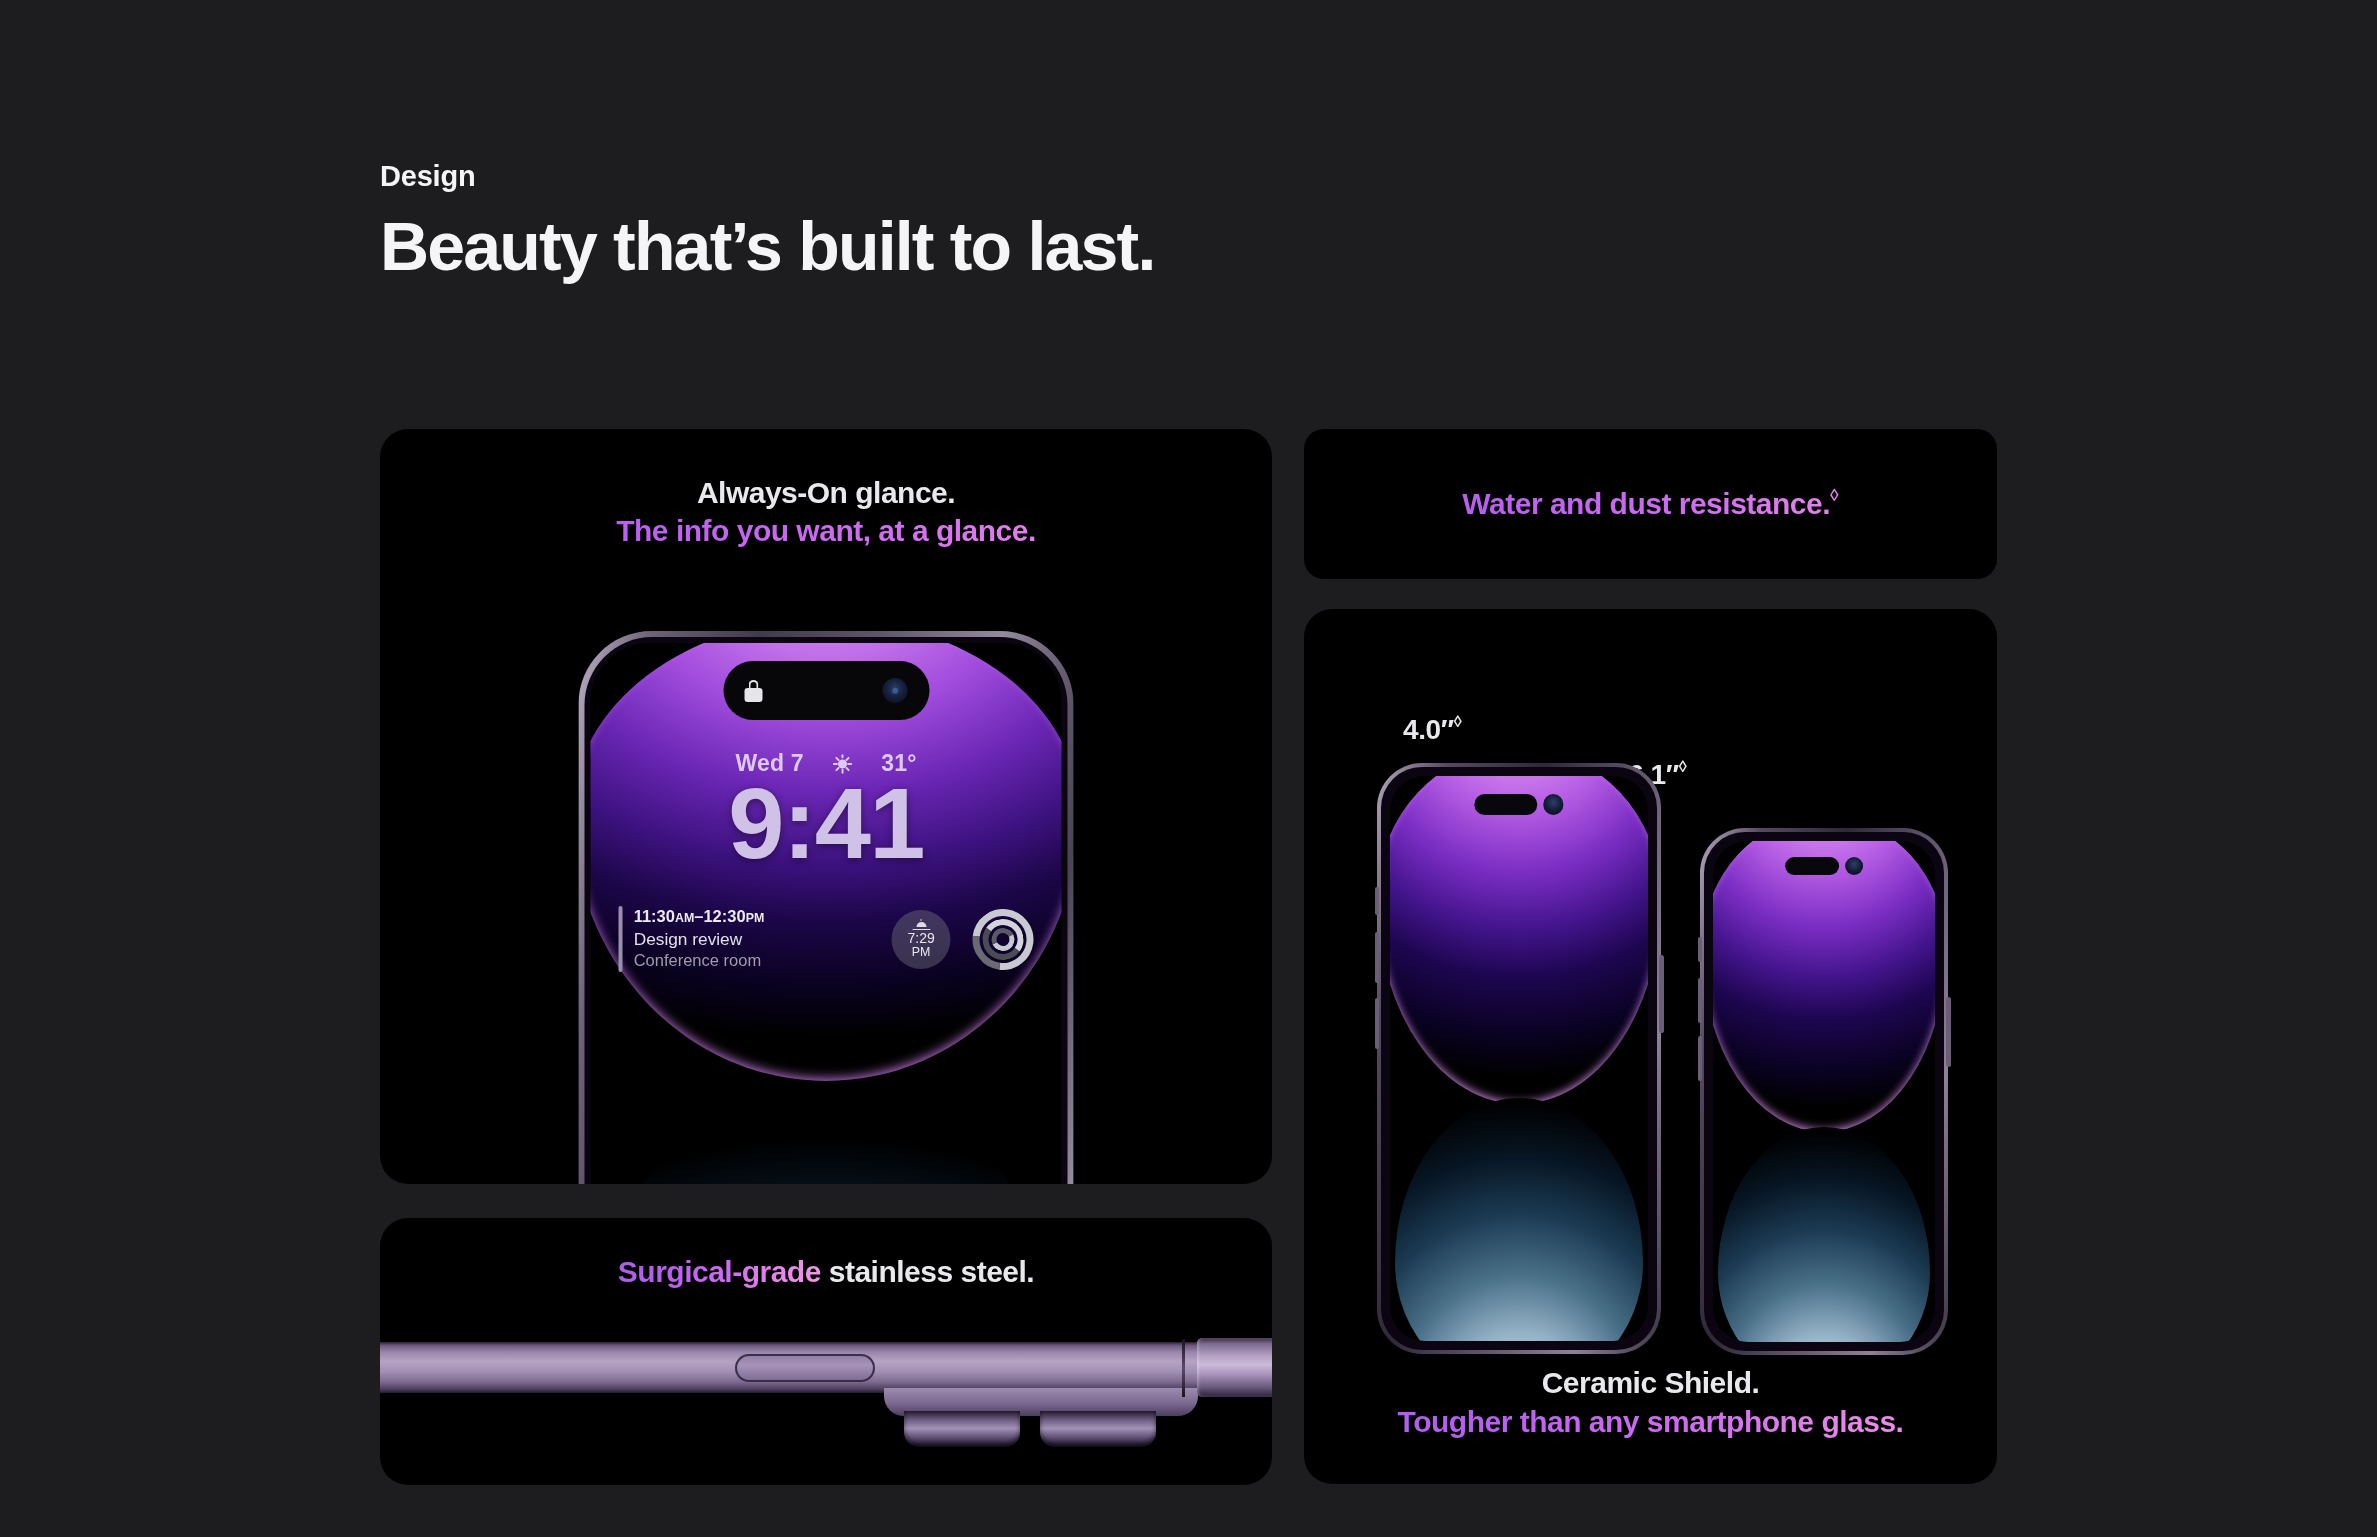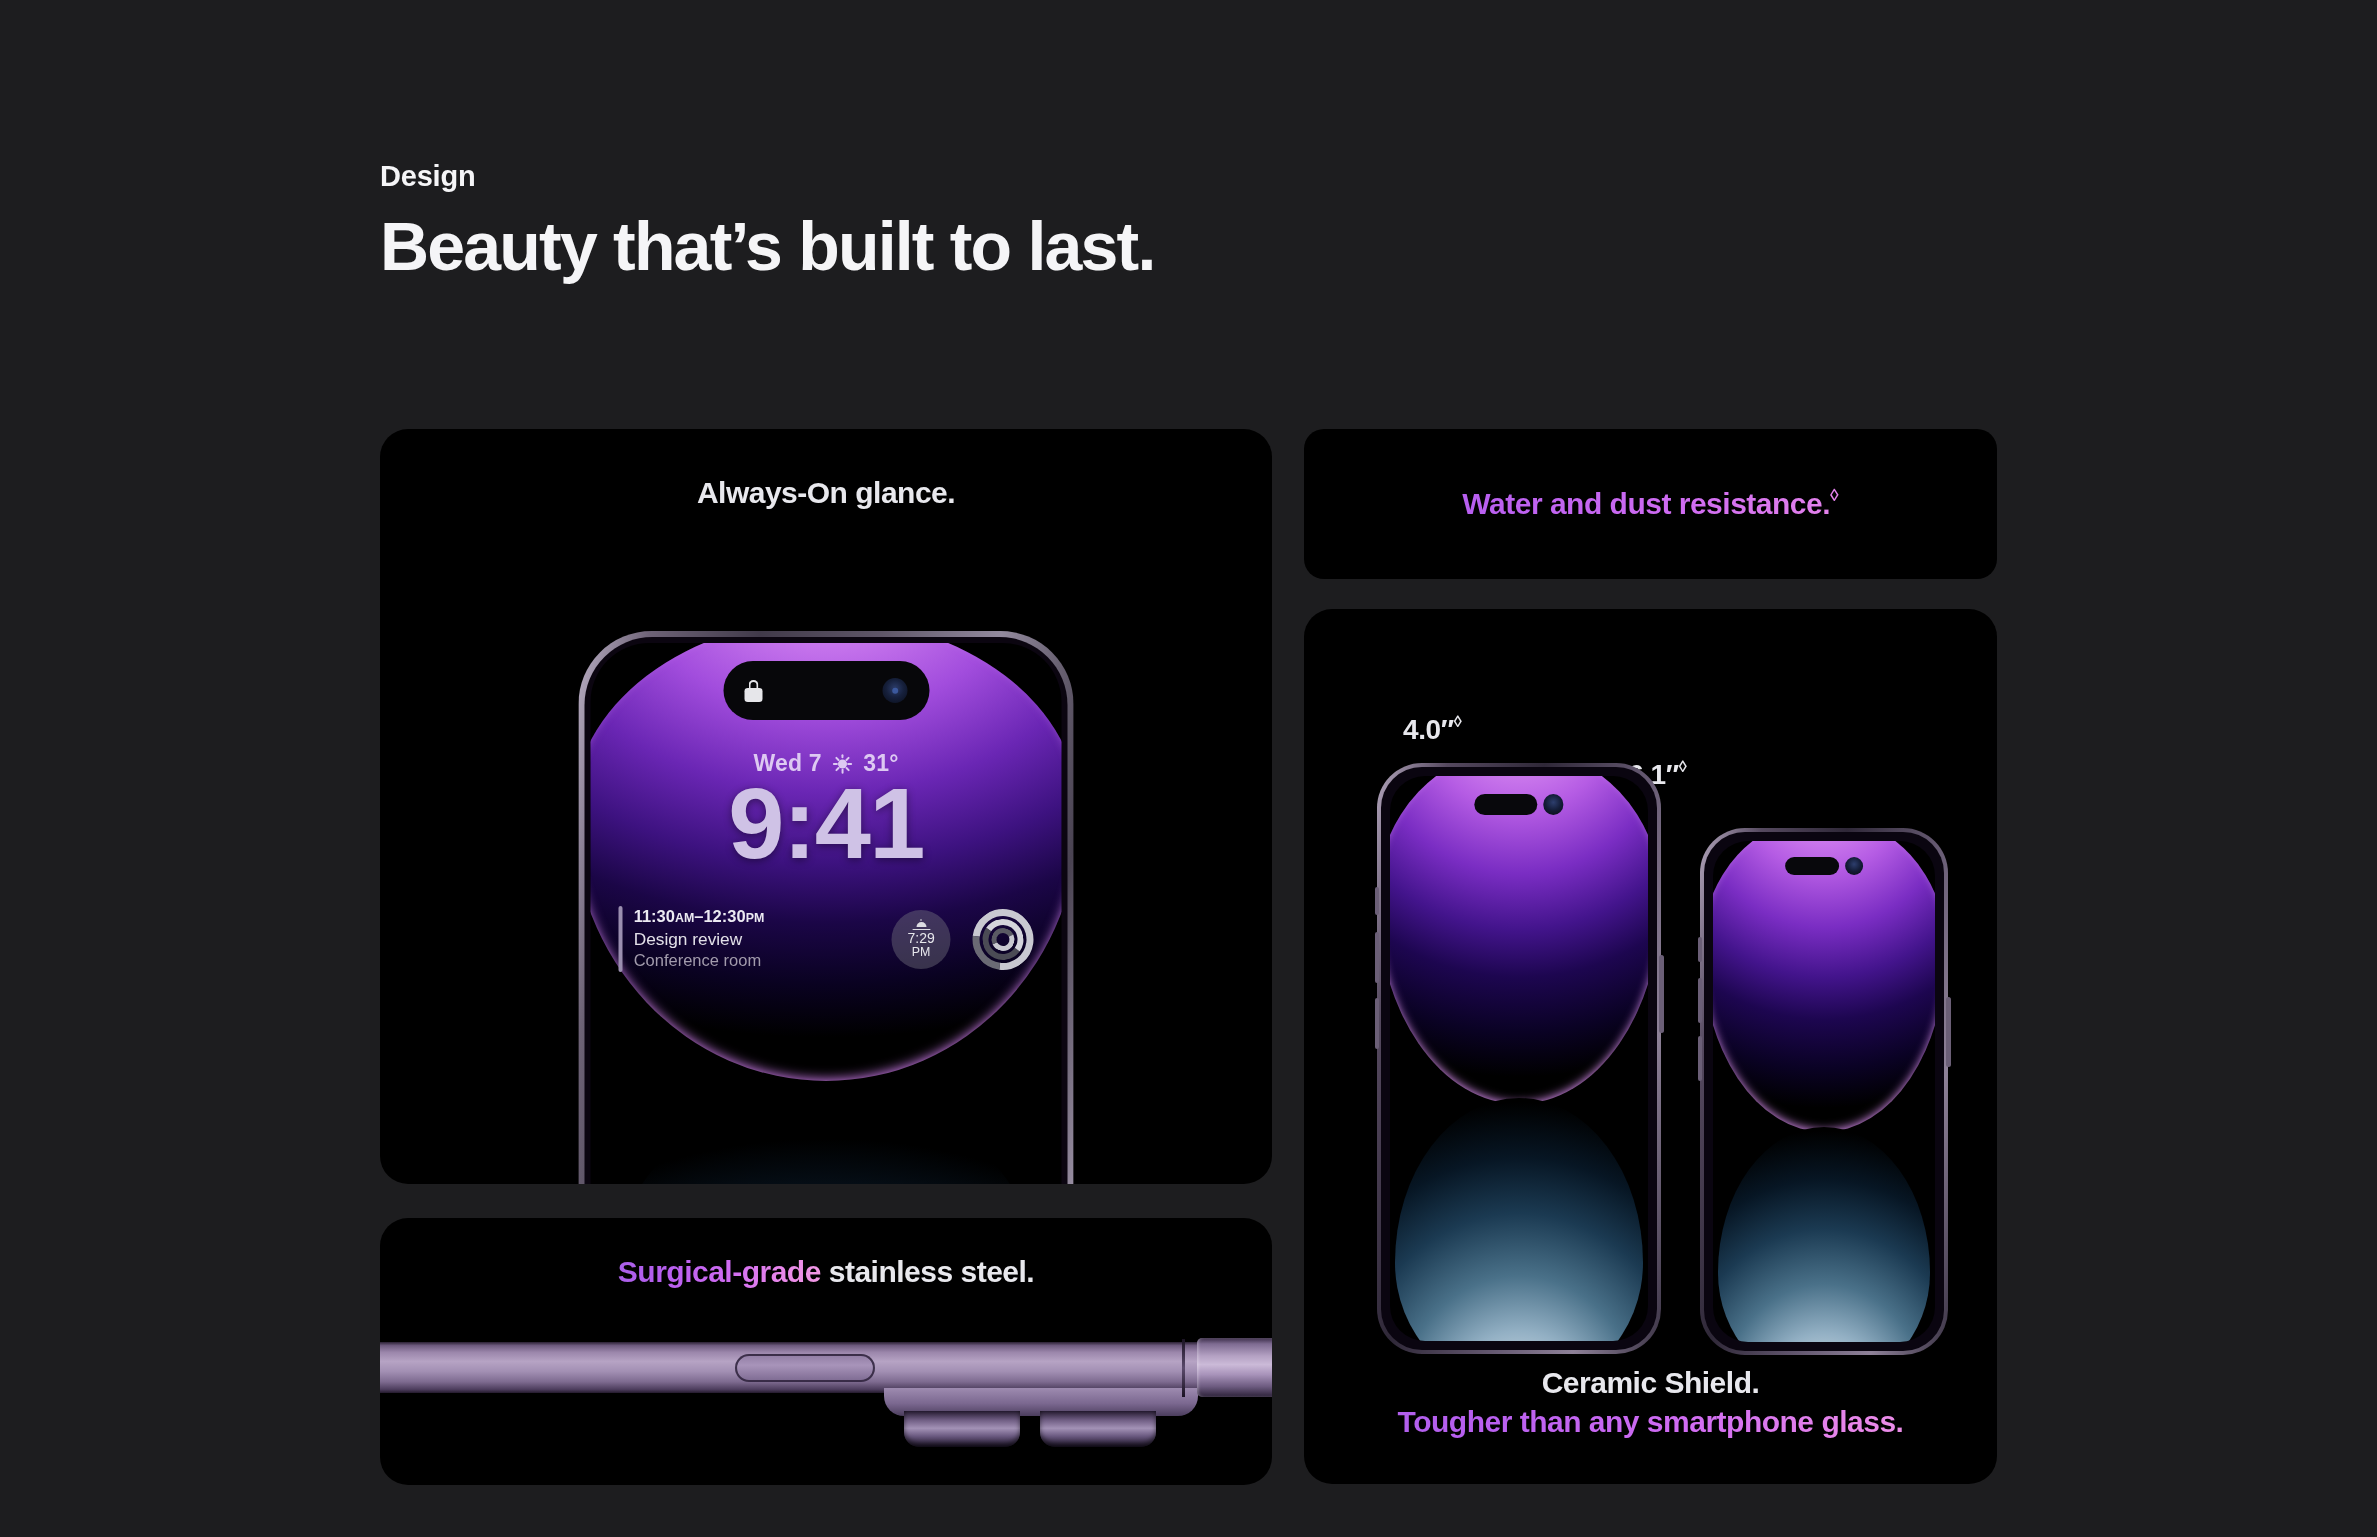--- a/index.html
+++ b/index.html
@@ -149,21 +149,21 @@
     transform:translate(-50%,-50%);
     width:6.6px; height:6.6px; border-radius:50%;
     background:#3f5fa8; opacity:.85;
   }
   
   .ls-date {
     position:absolute; top:107px; left:0; right:0;
     text-align:center;
     font-size:23px; font-weight:600; color:#ddc9f2;
     letter-spacing:0.2px;
-    display:flex; align-items:center; justify-content:center; gap:10px;
+    display:flex; align-items:center; justify-content:center; gap:28px;
   }
   .sun-glyph { width:21.5px; height:21.5px; position:relative; display:inline-block; }
   .sun-glyph .core {
     position:absolute; left:50%; top:50%; transform:translate(-50%,-50%);
     width:9px; height:9px; border-radius:50%; background:#ddc9f2;
   }
   .sun-glyph i {
     position:absolute; left:50%; top:50%;
     width:2.1px; height:4.5px; border-radius:1.7px; background:#ddc9f2;
     transform-origin:50% 50%;
@@ -328,20 +328,21 @@
 
   <div class="header">
     <div class="eyebrow">Design</div>
     <div class="headline">Beauty that’s built to last.</div>
   </div>
 
   <div class="card" id="card-aod">
 
     <div class="cap" id="aod-caption">
       <div class="white">Always-On glance.</div>
+      <div class="grad">The info you want, at a glance.</div>
     </div>
 
     <div id="aod-phone">
       <div class="frame-outer"></div>
       <div class="frame-inner"></div>
 
       <div class="screen">
         <div class="wall-dome"></div>
         <div class="wall-dome-edge"></div>
         <div class="wall-reflect"></div>

